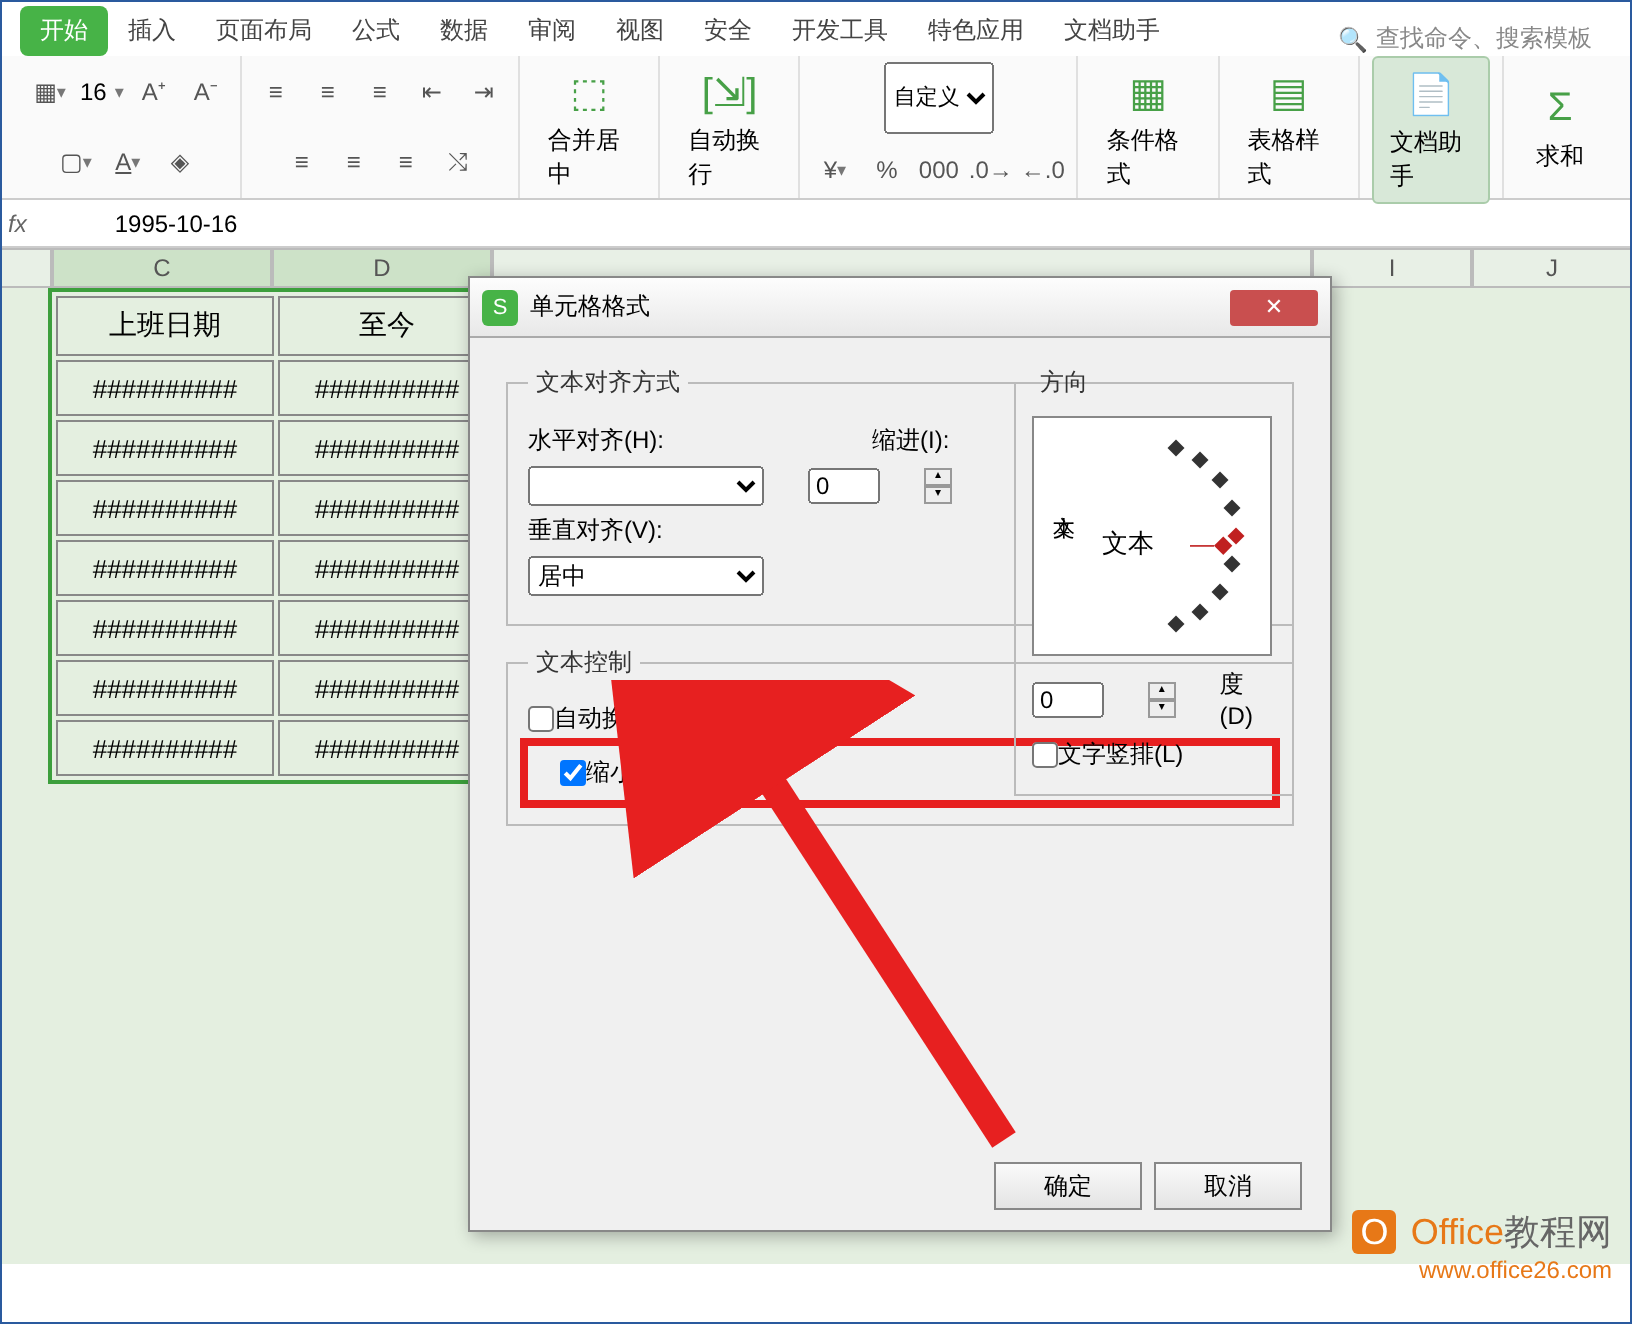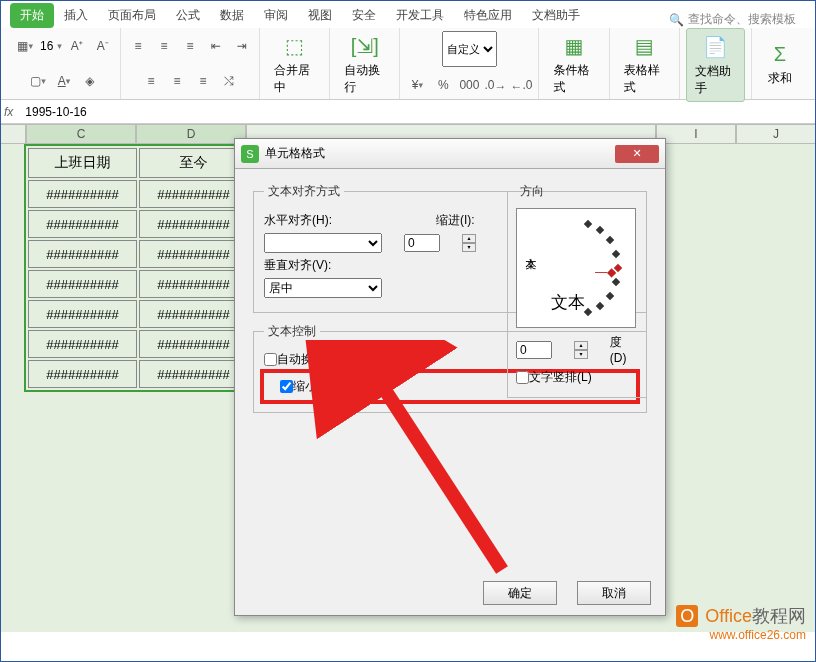--- a/index.html
+++ b/index.html
@@ -17,21 +17,21 @@
   .rgroup.noborder { border-right:none; }
   .rrow { display: flex; gap: 4px; align-items: center; }
   .icon-btn { width: 22px; height: 22px; display:flex; align-items:center; justify-content:center; color:#555; border:1px solid transparent; }
   .drop { font-size:9px; color:#777; }
   .big-btn { display:flex; flex-direction:column; align-items:center; gap:2px; padding:4px 8px; cursor:pointer; }
   .big-btn .bicon { width:28px; height:28px; display:flex; align-items:center;justify-content:center; color:#47a047; font-size:20px;}
   .big-btn.active { background:#d8e8d8; border:1px solid #aaccaa; border-radius:3px;}
   select.rsel { font-size:11px; height:36px; }
   
   
-  .formula-bar { height: 24px; border-bottom: 1px solid #ccc; display:flex; align-items:center; font-size:12px; padding-left:4px; }
+  .formula-bar { height: 24px; border-bottom: 1px solid #ccc; display:flex; align-items:center; font-size:12px; padding-left:4px;gap:32px; }
   .fx-label { font-style: italic; color:#666; margin-right:12px; }
   .fx-input { border:none; outline:none; flex:1; font-size:12px; }
   
   
   .sheet { position:relative; background:#e4efe0; height:508px; }
   .col-headers { display:flex; height:20px; }
   .col-h { border:1px solid #bbb; background:#e8f0e6; text-align:center; font-size:12px; color:#555; display:flex;align-items:center;justify-content:center; }
   .col-h.sel { background:#cde2c8; }
   .col-A { width:26px; }
   .col-w { width:110px; }
@@ -59,25 +59,25 @@
   .form-row input[type=text]{ width:36px; height:18px; font-size:12px; text-align:left; padding-left:2px;}
   .spin { width:14px; display:flex; flex-direction:column; }
   .spin span { height:9px; border:1px solid #999; font-size:6px; line-height:6px; text-align:center; background:#eee;}
   .chk-row { display:flex; align-items:center; gap:0; margin:3px 0; }
   .highlight-box { border:4px solid #e72020; padding:2px 16px; margin:-2px -4px;}
   
   .direction-group { position:absolute; top:14px; right:18px; }
   .dir-fs { border:1px solid #bbb; padding:8px; width:140px;}
   .orient-box { width:120px; height:120px; border:1px solid #888; background:#fff; position:relative; margin-bottom:6px;}
   .orient-box .vtxt { position:absolute; left:6px; top:40px; writing-mode:vertical-rl; font-size:11px;}
-  .orient-box .htxt { position:absolute; left:34px; top:54px; font-size:17px;margin-top:28px;}
+  .orient-box .htxt { position:absolute; left:34px; top:54px; font-size:13px;}
   .dot { position:absolute; width:6px;height:6px; background:#333; transform:rotate(45deg);}
   .dot.red { background:#c02020;}
   
-  .dlg-footer { position:absolute; bottom:10px; right:14px; display:flex; gap:20px;}
+  .dlg-footer { position:absolute; bottom:10px; right:14px; display:flex; gap:6px;}
   .dlg-footer button { width:74px; height:24px; font-size:12px; background:linear-gradient(#fafafa,#e4e4e4); border:1px solid #888; cursor:pointer;}
   
   
   .arrow-svg { position:absolute; top:340px; left:262px; pointer-events:none;}
   
   
   .watermark { position:absolute; bottom:20px; right:10px; font-size:18px; font-weight:normal; }
   .watermark .o1{color:#e77817;} .watermark .rest{color:#666;} .watermark .url{color:#e77817; font-size:12px; display:block; text-align:right;}
   .wm-icon { display:inline-block; width:22px;height:22px; background:#e77817; color:#fff; text-align:center; line-height:22px; border-radius:3px; margin-right:2px;}
   

